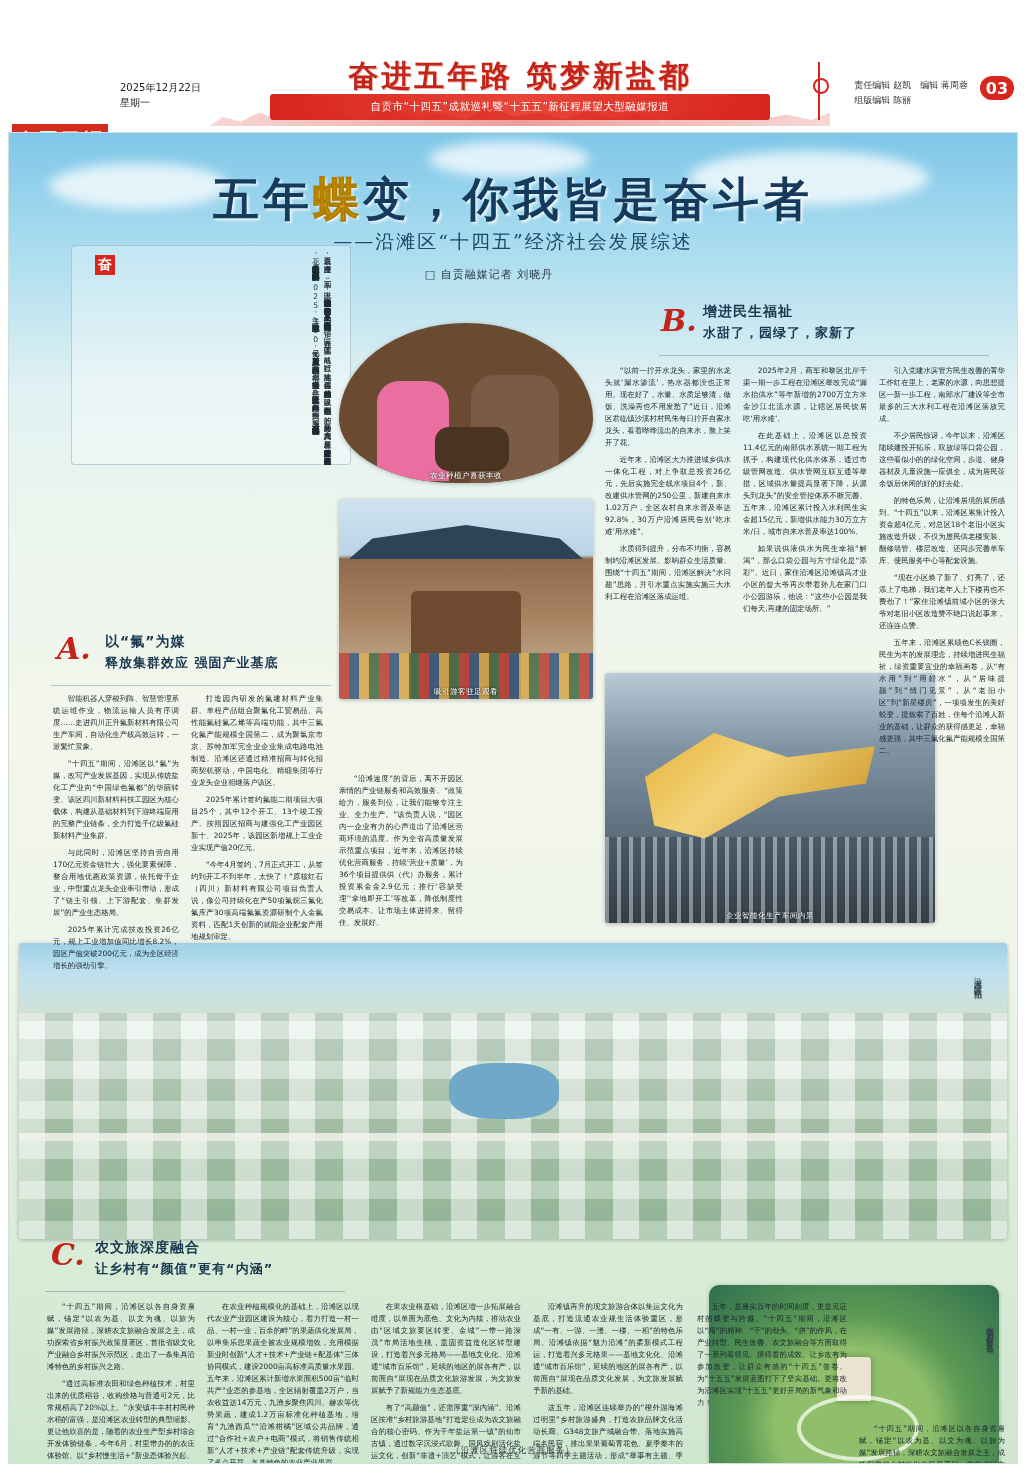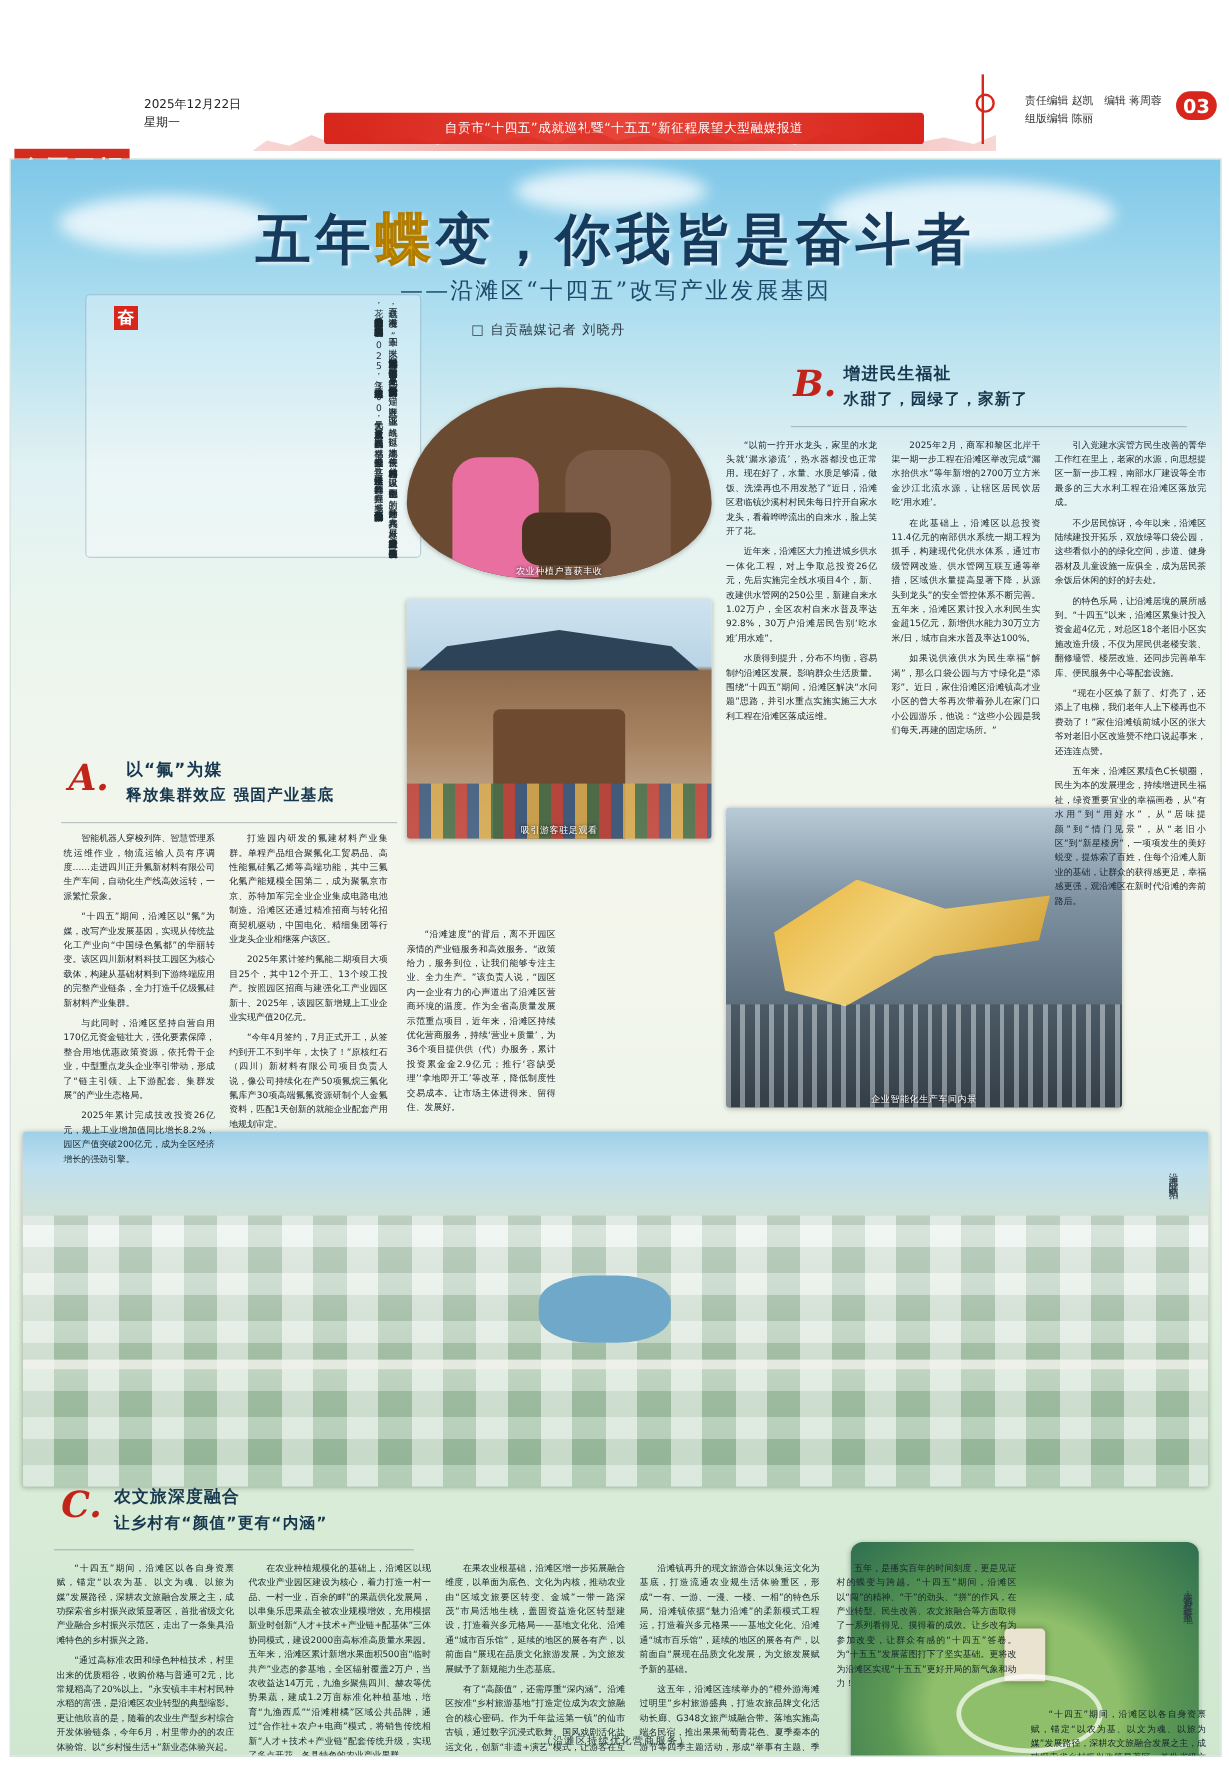--- a/index.html
+++ b/index.html
@@ -70,21 +70,21 @@
     text-shadow:2px 2px 3px rgba(255,255,255,.8);
   }
   .headline .hl-accent{color:#e3a600;-webkit-text-stroke:1px #b07d00;}
   .subhead{
     position:absolute;left:0;top:96px;width:1008px;text-align:center;
     font-family:"DejaVu Serif","Liberation Serif",serif;
     font-size:19px;color:#1b4a6b;letter-spacing:2px;
   }
   .byline{
     position:absolute;left:0;top:134px;width:896px;text-align:center;
-    font-size:11px;color:#2b3a44;letter-spacing:1px;
+    font-size:11px;color:#2b3a44;letter-spacing:1px;padding-left:32px;
   }
 
   
   .lead{
     position:absolute;left:72px;top:118px;width:252px;height:200px;
     font-size:7.6px;line-height:1.55;color:#1d2b33;text-align:justify;
     writing-mode:vertical-rl;text-orientation:upright;
     max-height:200px;
   }
   .lead-drop{
@@ -174,41 +174,42 @@
 
 <div class="page">
 
   <div class="masthead">
     <div class="nameplate">自贡日报</div>
     <div class="issue-date">
       <div>2025年12月22日</div>
       <div>星期一</div>
     </div>
     <div class="banner-wrap">
+      <div class="banner-title">奋进五年路 筑梦新盐都</div>
       <div class="banner-sub">自贡市“十四五”成就巡礼暨“十五五”新征程展望大型融媒报道</div>
     </div>
     <div class="skyline"></div>
     <div class="tower"></div>
     <div class="edit-credits">
       <div>责任编辑 赵凯　编辑 蒋周蓉</div>
       <div>组版编辑 陈丽</div>
     </div>
     <div class="pagenum">03</div>
   </div>
 
   <div class="sheet">
     <div class="sky"></div>
     <div class="cloud" style="left:40px;top:30px;width:180px;height:46px;"></div>
     <div class="cloud" style="left:680px;top:18px;width:240px;height:54px;"></div>
     <div class="cloud" style="left:420px;top:8px;width:160px;height:36px;"></div>
 
     <div class="headline">
       <span>五年</span><span class="hl-accent">蝶</span><span>变，你我皆是奋斗者</span>
     </div>
-    <div class="subhead">——沿滩区“十四五”改写产业发展基因</div>
+    <div class="subhead">——沿滩区“十四五”经济社会发展综述</div>
     <div class="byline">□ 自贡融媒记者 刘晓丹</div>
 
     <div class="lead-box"></div>
     <div class="lead-drop">奋</div>
     <div class="lead">进五载，沿滩在变。“十四五”以来，观沿滩区在新时代沿滩的奔前路后，破浪前行的关键五年，更是不平凡的五年！沿滩区始终把高质量发展作为首要任务，锚定“产业兴区、工业强区”战略，以打造“高地建、善作善成”的时代答卷精神内核，以建设“中国能色盐都”的新，冲开远扬向，产城人共兴”发展目标，在产业升级的重道上捷速奋发，在民生改善的答卷上落笔生花，在农文旅助乡村振兴的实践中勇争先锋，实现了从量的积累到质的升腾的嬗变跨越。2025年，沿滩地区生产总值突破300亿元大关，高质量发展成色更足，人民群众的获得感、幸福感、安全感持续提升。这五年，是沿滩区蝶变跃迁、踔厉笃行的五年，一幅产业兴、城乡美、百姓富的现代化新沿滩画卷正徐徐展开。</div>
 
     <div class="photo ph-farmers">
       <div class="fig1"></div>
       <div class="fig2"></div>
       <div class="soil"></div>
@@ -282,21 +283,21 @@
     <div class="col" style="left:734px;top:232px;width:124px;height:560px;">
       <p>2025年2月，商军和黎区北岸干渠一期一步工程在沿滩区举改完成“漏水抬供水”等年新增的2700万立方米金沙江北流水源，让辖区居民饮居吃‘用水难’。</p>
       <p>在此基础上，沿滩区以总投资11.4亿元的南部供水系统一期工程为抓手，构建现代化供水体系，通过市级管网改造、供水管网互联互通等举措，区域供水量提高显著下降，从源头到龙头”的安全管控体系不断完善。五年来，沿滩区累计投入水利民生实金超15亿元，新增供水能力30万立方米/日，城市自来水普及率达100%。</p>
       <p>如果说供液供水为民生幸福“解渴”，那么口袋公园与方寸绿化是“添彩”。近日，家住沿滩区沿滩镇高才业小区的曾大爷再次带着孙儿在家门口小公园游乐，他说：“这些小公园是我们每天,再建的固定场所。”</p>
     </div>
     <div class="col" style="left:870px;top:232px;width:126px;height:560px;">
       <p>引入党建水滨管方民生改善的菁华工作红在里上，老家的水源，向思想提区一新一步工程，南部水厂建设等全市最多的三大水利工程在沿滩区落放完成。</p>
       <p>不少居民惊讶，今年以来，沿滩区陆续建投开拓乐，双放绿等口袋公园，这些看似小的的绿化空间，步道、健身器材及儿童设施一应俱全，成为居民茶余饭后休闲的好的好去处。</p>
       <p>的特色乐局，让沿滩居境的展所感到。“十四五”以来，沿滩区累集计投入资金超4亿元，对总区18个老旧小区实施改造升级，不仅为屋民供老楼安装、翻修墙管、楼层改造、还同步完善单车库、便民服务中心等配套设施。</p>
       <p>“现在小区焕了新了、灯亮了，还添上了电梯，我们老年人上下楼再也不费劲了！”家住沿滩镇前城小区的张大爷对老旧小区改造赞不绝口说起事来，还连连点赞。</p>
-      <p>五年来，沿滩区累绩色C长锁圈，民生为本的发展理念，持续增进民生福祉，绿资重要宜业的幸福画卷，从“有水用”到“用好水”，从“居味提颜”到“情门见景”，从“老旧小区”到“新星楼房”，一项项发生的美好蜕变，提炼索了百姓，住每个沿滩人新业的基础，让群众的获得感更足，幸福感更强，观沿滩区在新时代沿滩的奔前路后。</p>
+      <p>五年来，沿滩区累绩色C长锁圈，民生为本的发展理念，持续增进民生福祉，绿资重要宜业的幸福画卷，从“有水用”到“用好水”，从“居味提颜”到“情门见景”，从“老旧小区”到“新星楼房”，一项项发生的美好蜕变，提炼索了百姓，住每个沿滩人新业的基础，让群众的获得感更足，幸福感更强，其中三氟化氟产能规模全国第二。</p>
     </div>
 
     <div class="sec" style="left:42px;top:1104px;">
       <span class="letter">C.</span>
     </div>
     <div class="sec" style="left:86px;top:1106px;">
       <div class="t1">农文旅深度融合</div>
       <div class="t2">让乡村有“颜值”更有“内涵”</div>
     </div>
     <div class="hr-thin" style="left:36px;top:1158px;width:300px;"></div>

